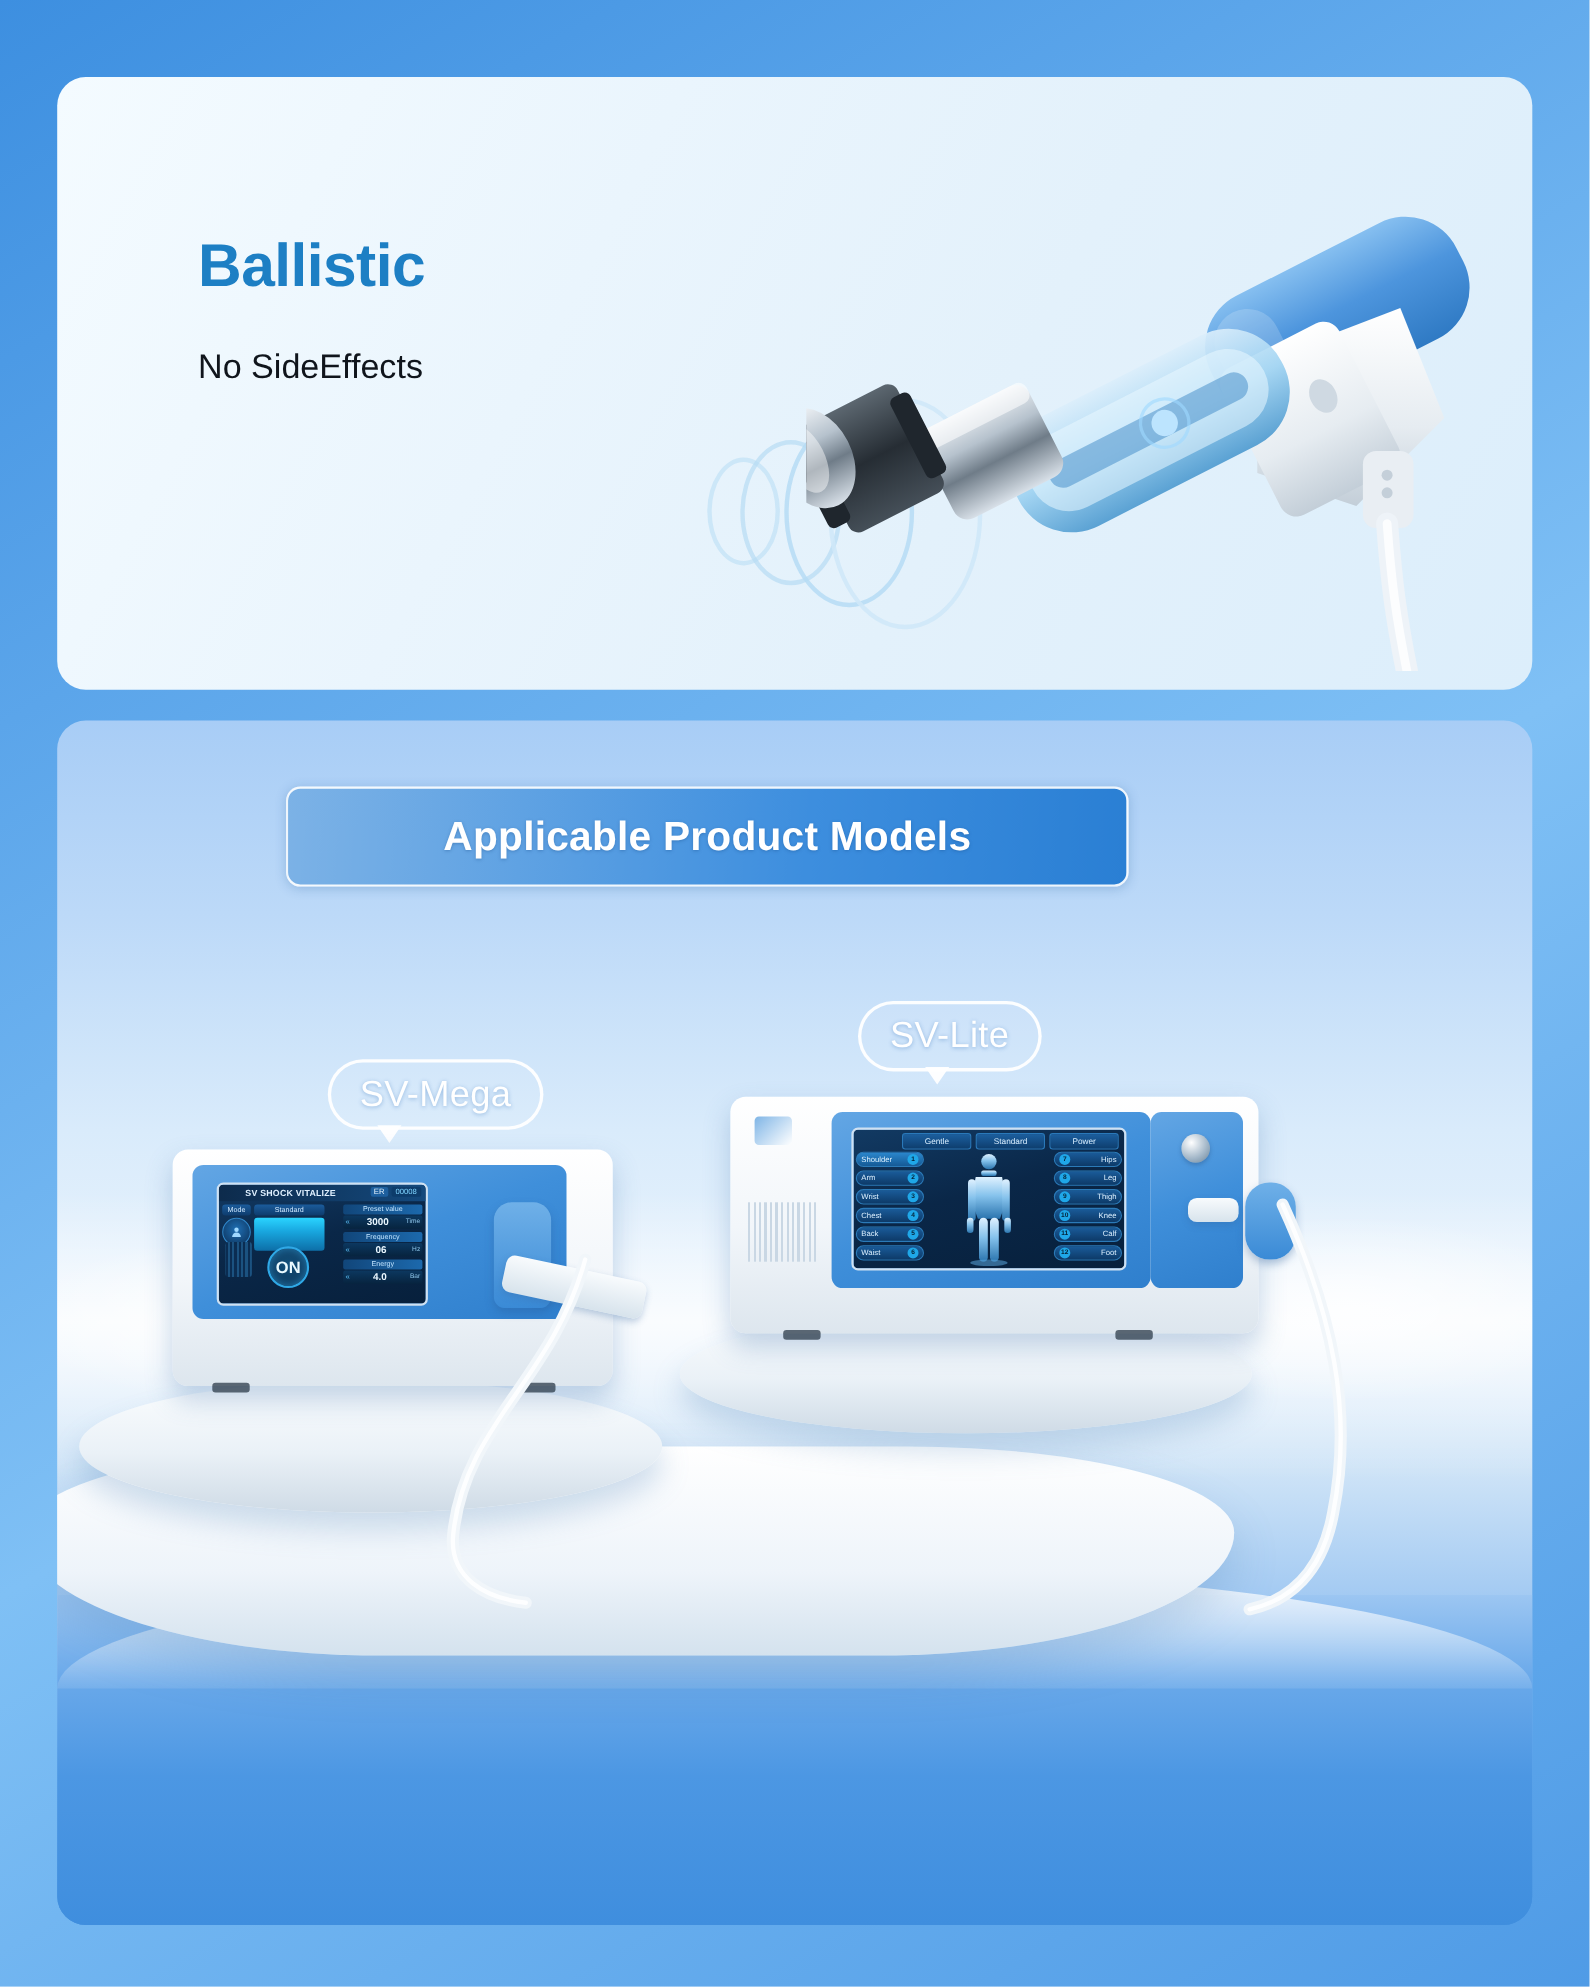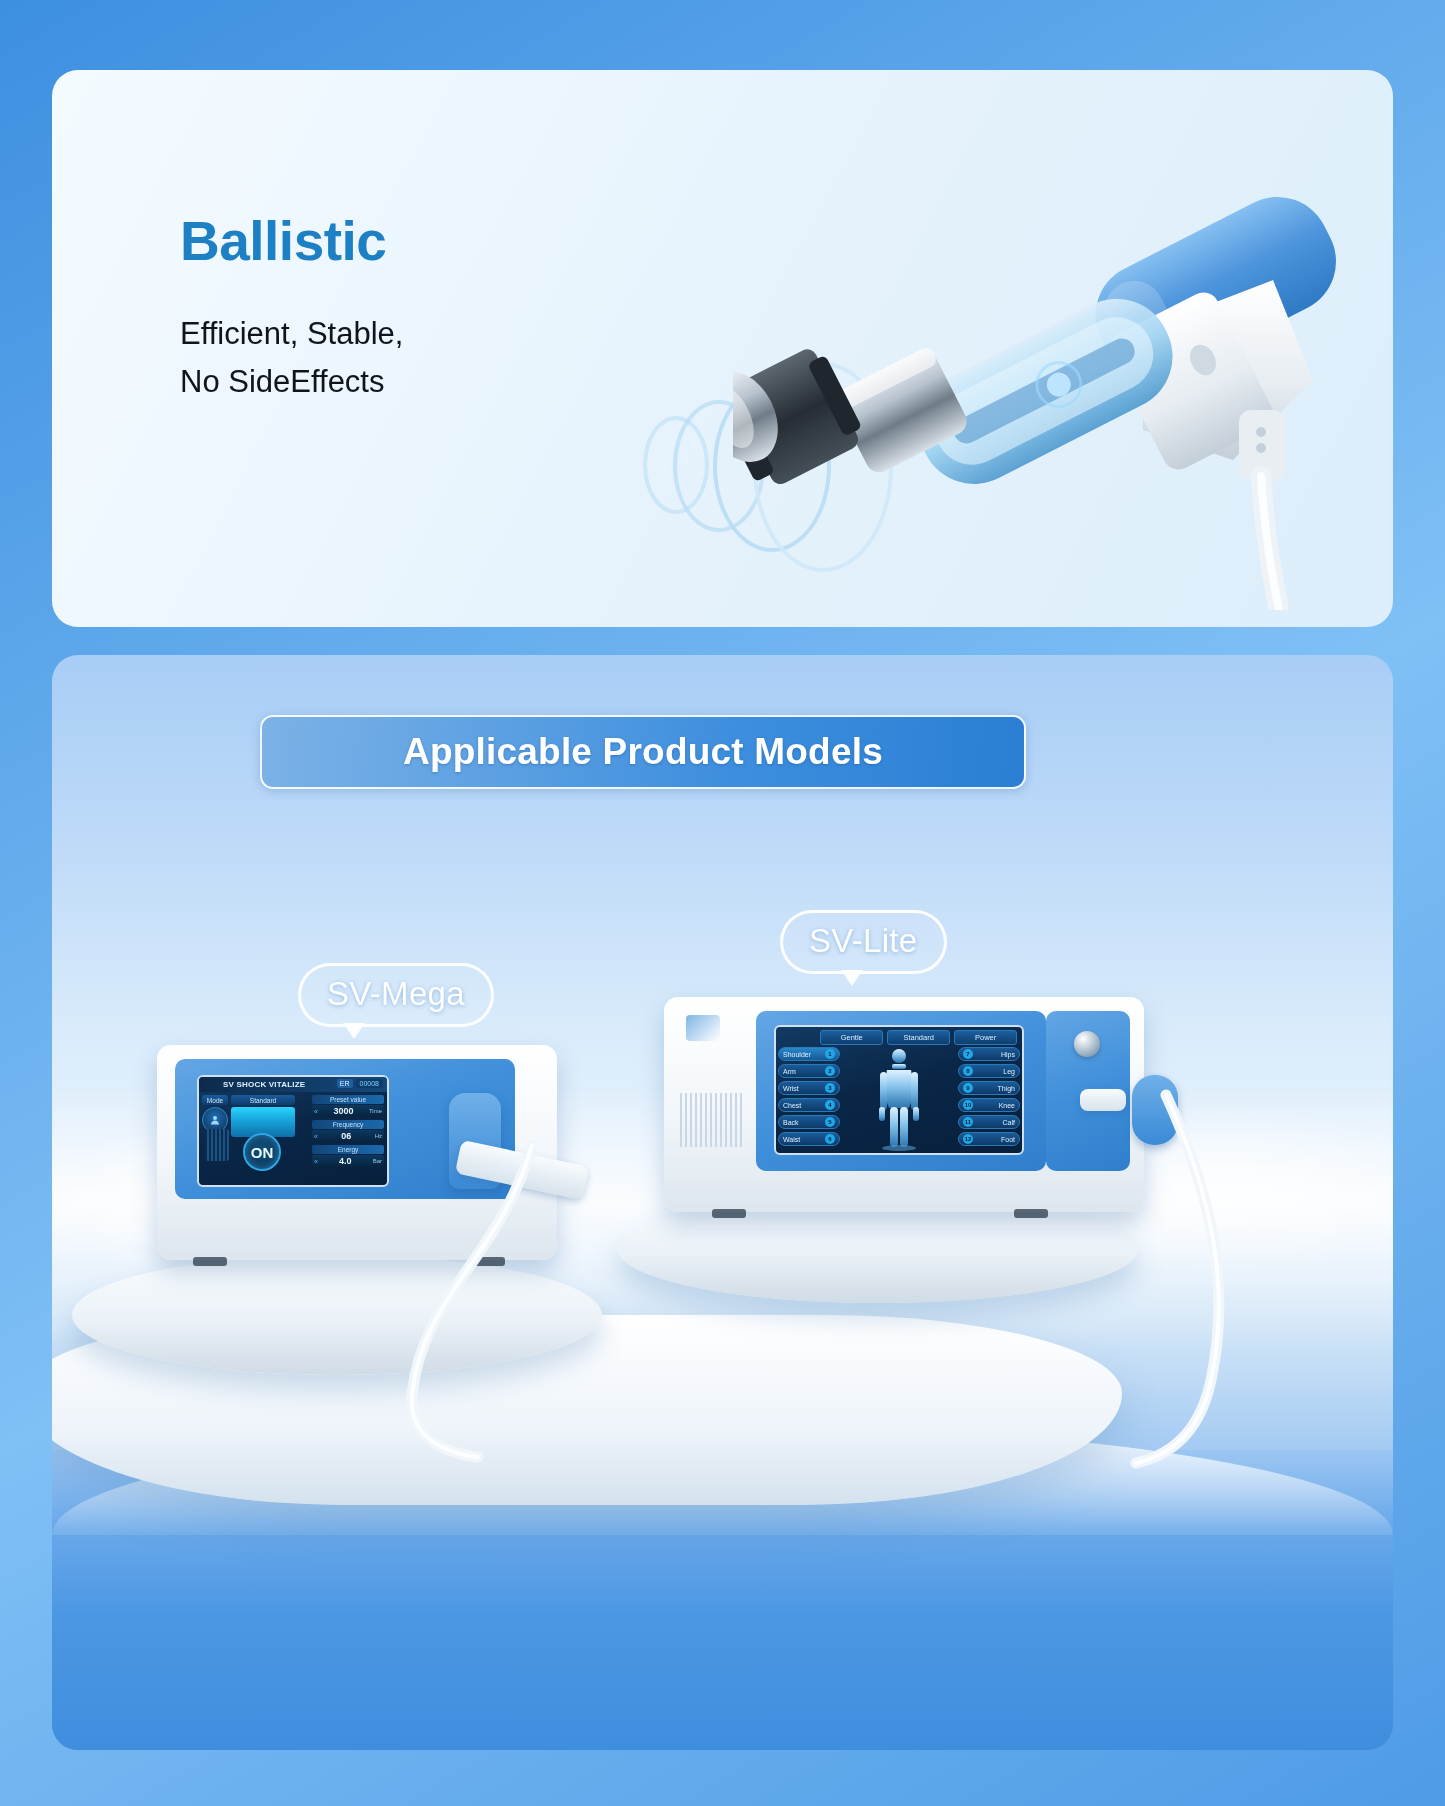--- a/index.html
+++ b/index.html
@@ -66,21 +66,21 @@
     position: absolute; left: 0; right: 0; top: 430px; height: 260px;
     background: linear-gradient(180deg, rgba(255,255,255,0) 0%, rgba(255,255,255,.75) 45%, rgba(255,255,255,0) 100%);
   }
   .mist-l { position:absolute; left:-40px; top:470px; width:420px; height:150px;
             background: radial-gradient(ellipse at center, rgba(255,255,255,.85), rgba(255,255,255,0) 70%); }
   .mist-r { position:absolute; right:-60px; top:450px; width:460px; height:170px;
             background: radial-gradient(ellipse at center, rgba(255,255,255,.8), rgba(255,255,255,0) 70%); }
 
   .banner {
     position: absolute; left: 208px; top: 60px;
-    width: 766px; height: 74px;
+    width: 766px; height: 91px;
     border-radius: 13px;
     background: linear-gradient(95deg,#7cb2e6 0%, #5fa2e3 28%, #3d8ede 62%, #2a7fd4 100%);
     border: 2px solid rgba(255,255,255,.92);
     box-shadow: 0 2px 10px rgba(30,90,160,.25);
     display: flex; align-items: center; justify-content: center;
   }
   .banner-text {
     color: #ffffff; font-size: 37px; font-weight: 700; letter-spacing: .2px;
     text-shadow: 0 1px 3px rgba(20,70,130,.35);
   }
@@ -262,21 +262,20 @@
 </head>
 <body>
 
 <div class="card-top">
 
   <div class="hero-text">
     <div class="hero-title">
       <span class="l1">Ballistic</span>
     </div>
     <div class="hero-sub">
-      <span>Efficient, Stable,</span>
       <span>No SideEffects</span>
     </div>
   </div>
 
   <div class="device-art">
     <div class="waves">
       <div class="wave w1"></div>
         <div class="wave w2"></div>
       <div class="wave w3"></div>
         <div class="wave w4"></div>

